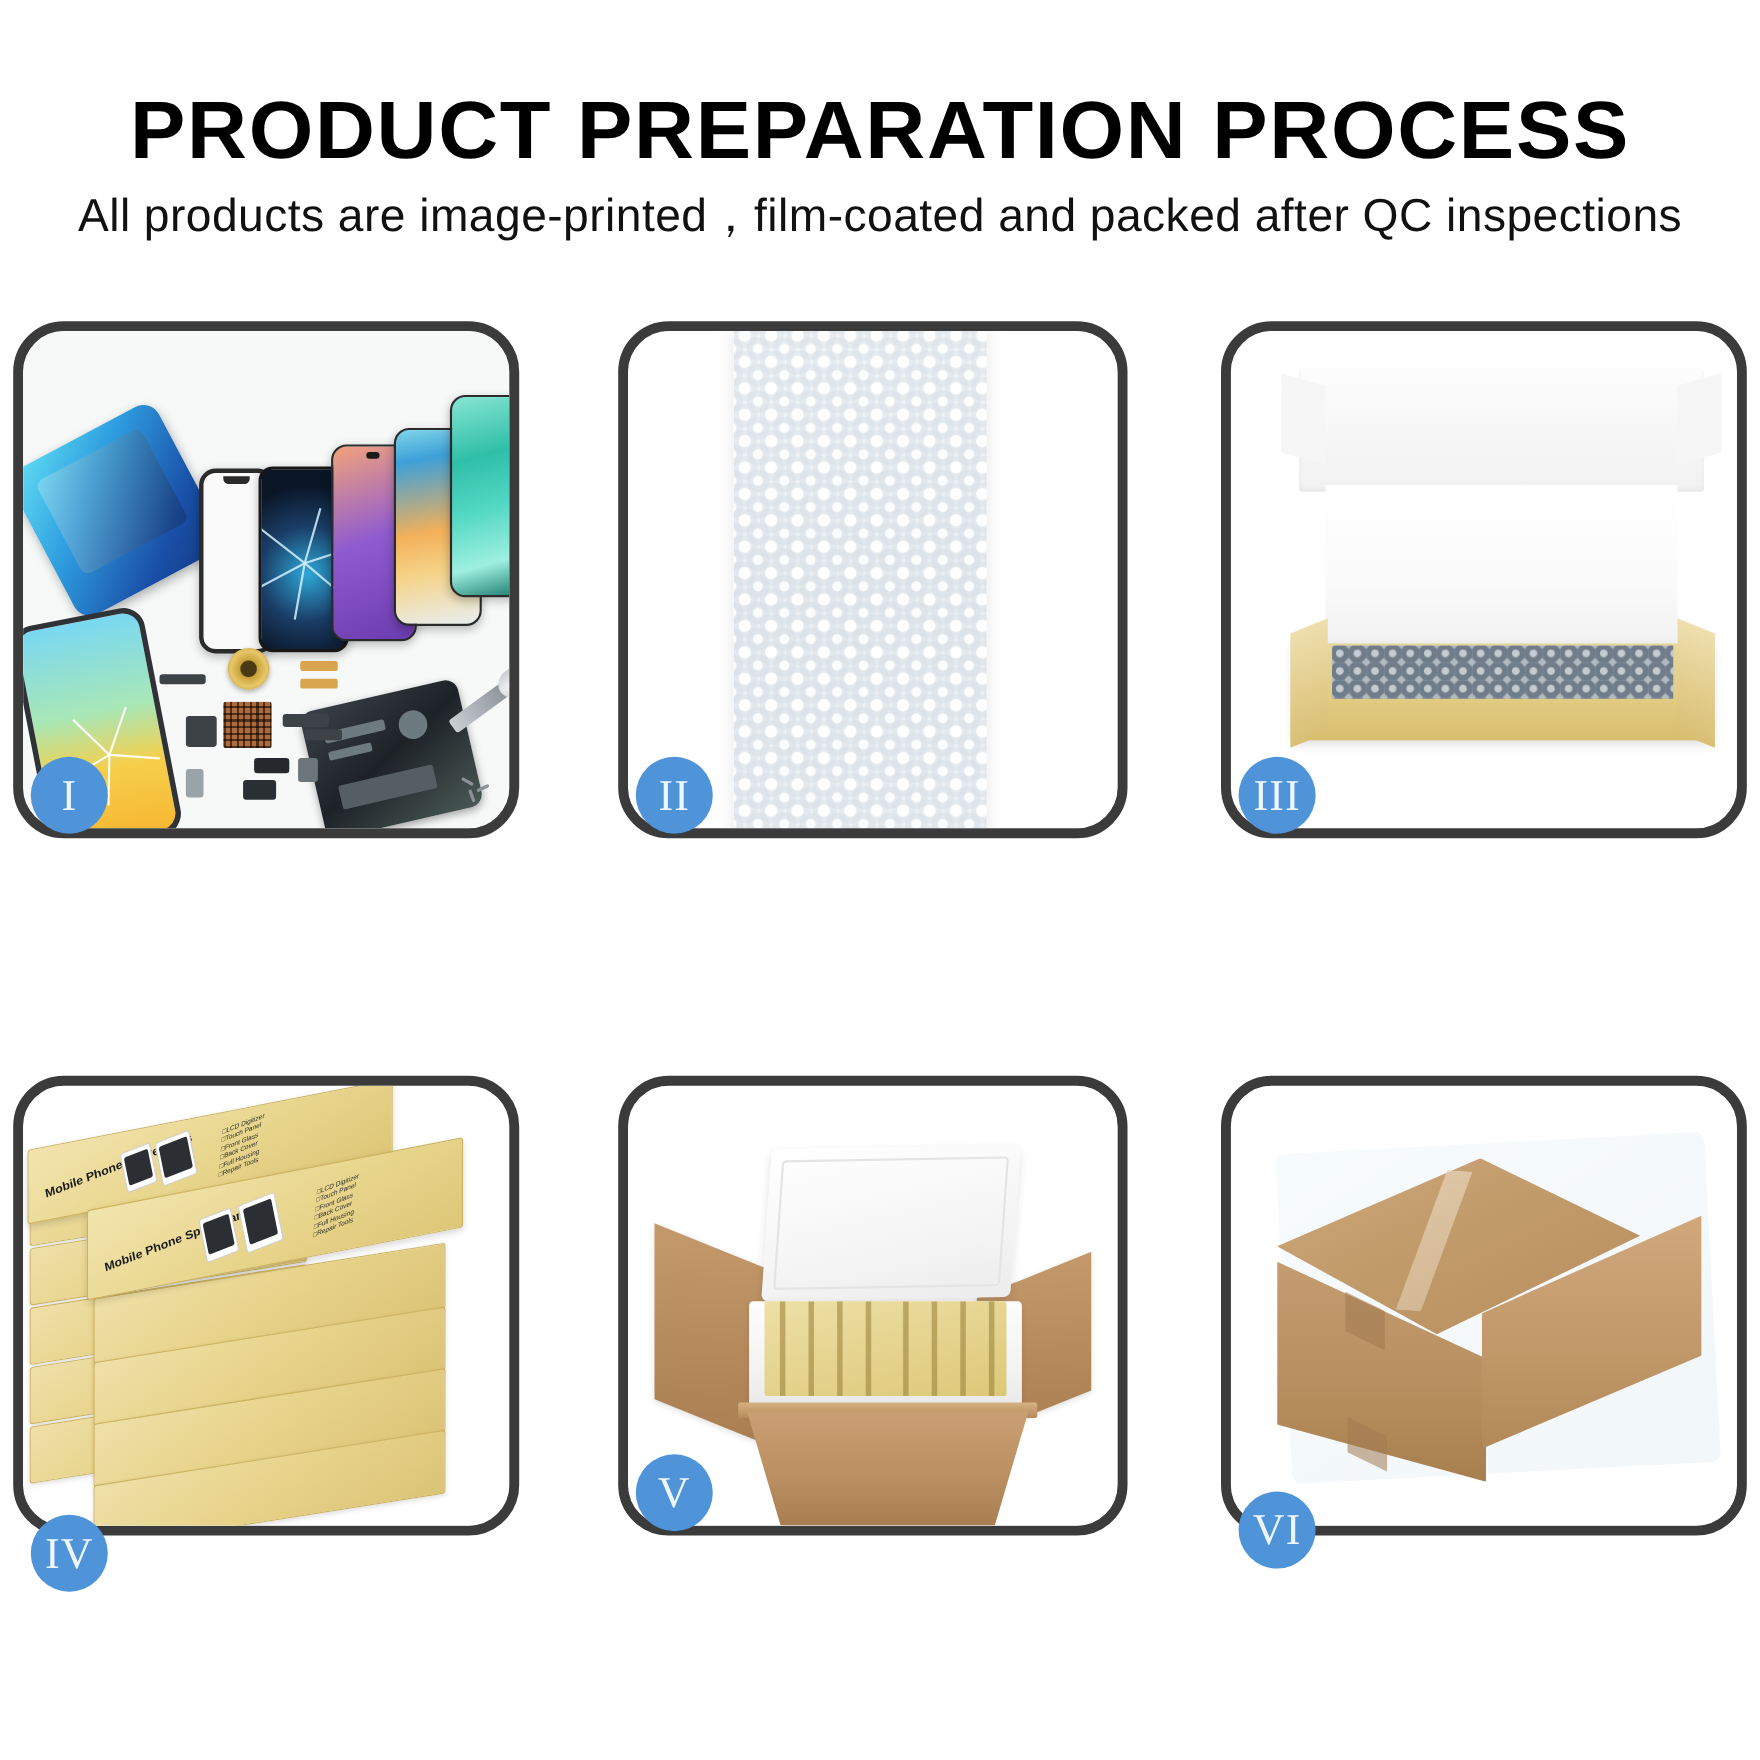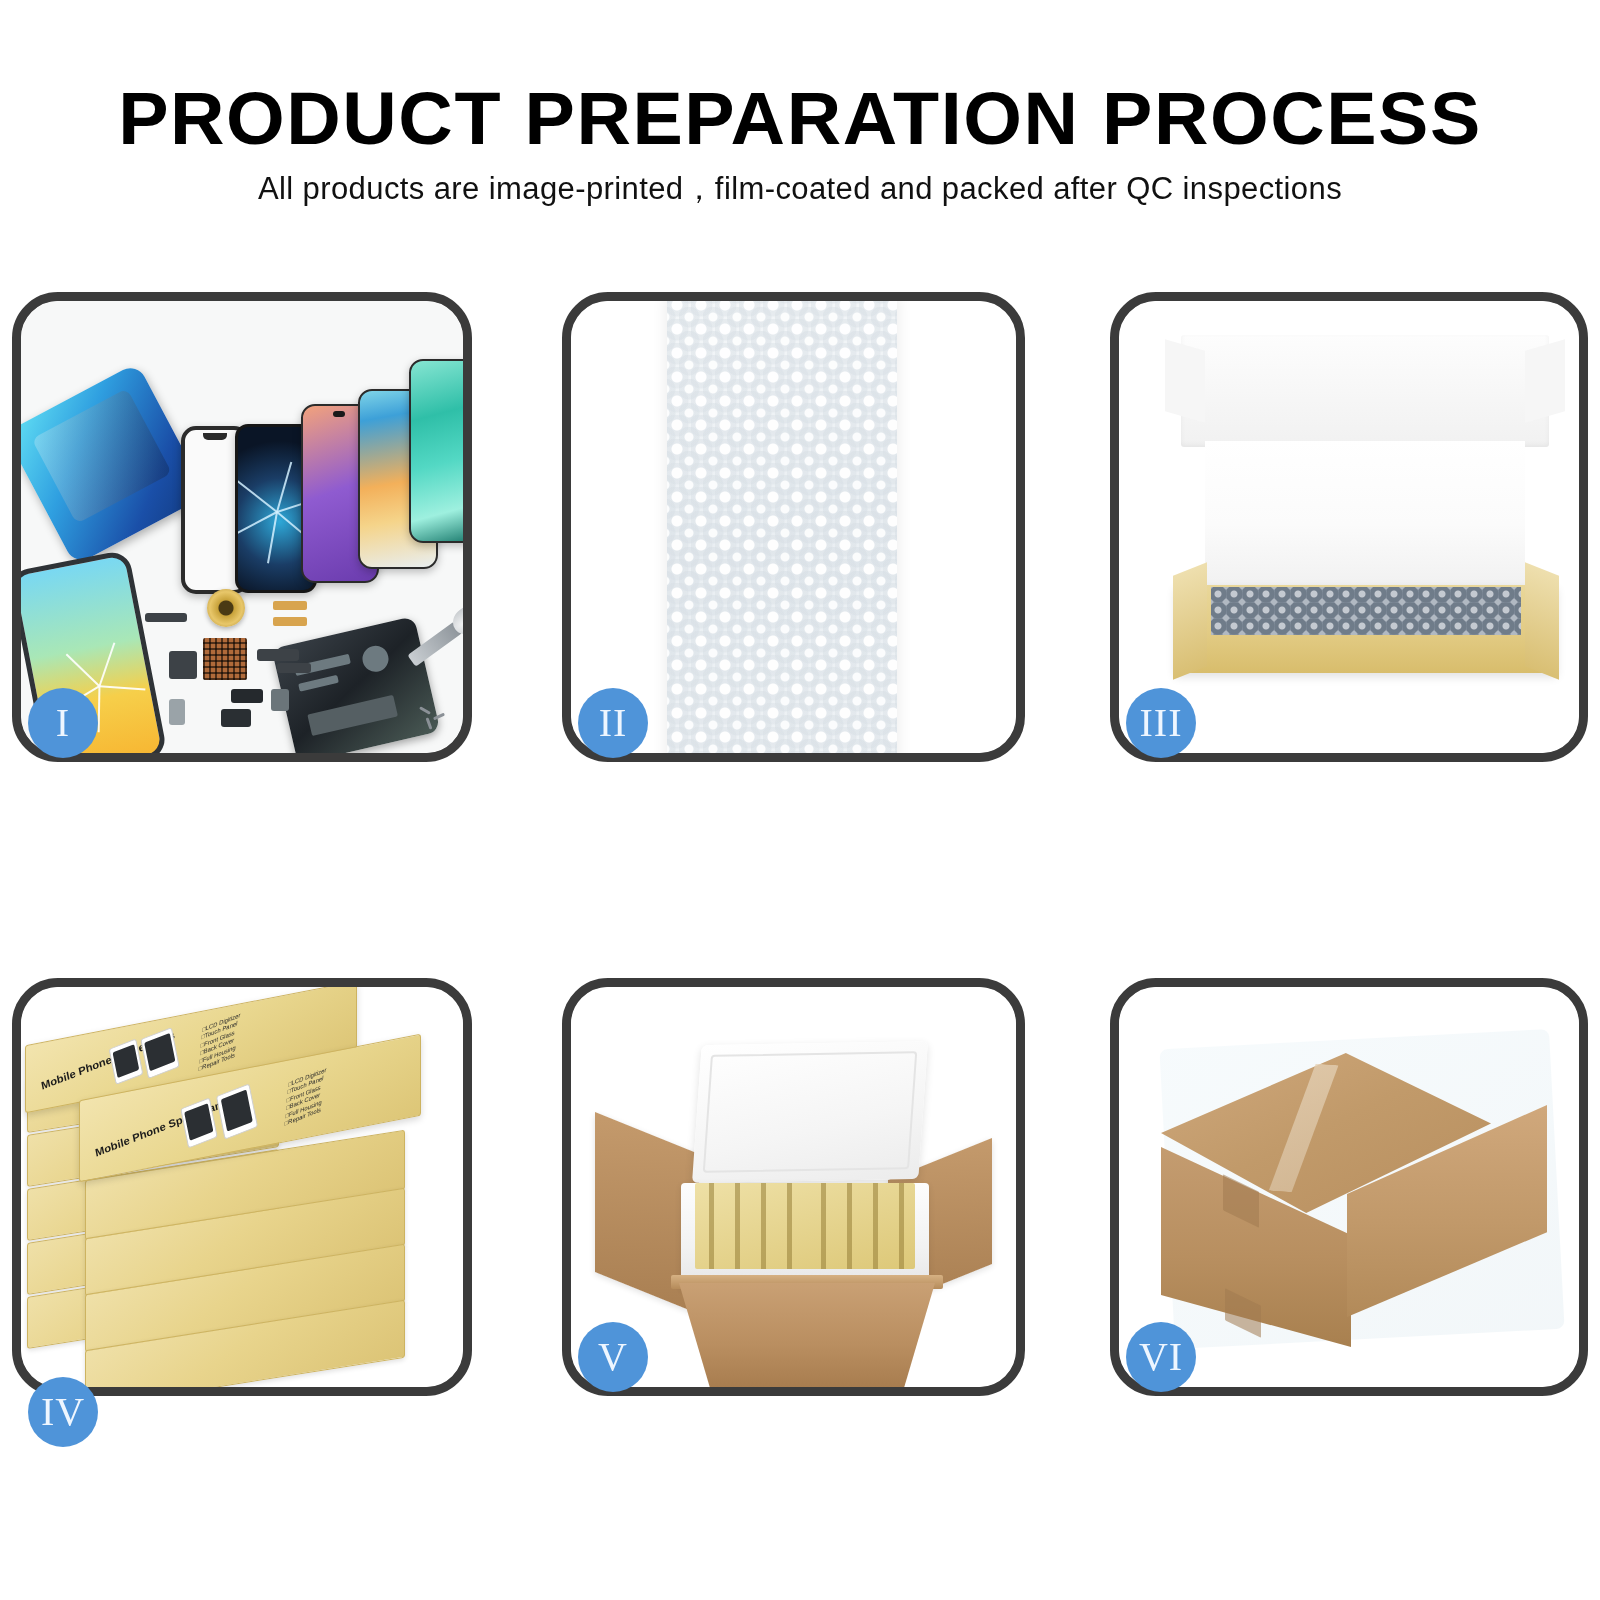--- a/index.html
+++ b/index.html
@@ -19,21 +19,21 @@
   #title{
     margin:0;padding:0;
     position:absolute;left:0;top:82px;width:1600px;
     font-size:74px;font-weight:700;letter-spacing:1.5px;
     color:#000;line-height:1;
     transform:scaleX(1.02);
     font-family:"Liberation Sans", sans-serif;
   }
   #subtitle{
     position:absolute;left:0;top:168px;width:1600px;
-    font-size:31px;font-weight:400;color:#111;letter-spacing:.4px;
+    font-size:42px;font-weight:400;color:#111;letter-spacing:.4px;
     font-family:"Liberation Sans", sans-serif;
   }
 
   
   #grid{
     position:absolute;left:0;top:0;width:1600px;height:1600px;
   }
   .panel{
     position:absolute;
     border:9px solid #3b3b3b;
@@ -62,21 +62,21 @@
     font-family:"Liberation Serif", serif;
     font-size:40px;line-height:70px;text-align:center;
     letter-spacing:1px;
     z-index:40;
   }
   .b1{left:28px;  top:688px;}
   .b2{left:578px; top:688px;}
   .b3{left:1126px;top:688px;}
   .b4{left:28px;  top:1377px;}
   .b5{left:578px; top:1322px;}
-  .b6{left:1126px;top:1322px;}
+  .b6{left:1126px;top:1356px;}
 
   
   .collage{position:absolute;inset:0;background:#f7f8f8;}
   .ph{position:absolute;border-radius:14px;box-shadow:0 3px 9px rgba(0,0,0,.25);}
   .adhesive{
     left:10px;top:88px;width:150px;height:150px;
     background:linear-gradient(140deg,#63e2f5 0%,#2f9fe0 35%,#1a4fa8 75%,#123a80 100%);
     transform:rotate(-28deg);border-radius:16px;
     box-shadow:0 4px 10px rgba(0,0,0,.3);
     position:absolute;

